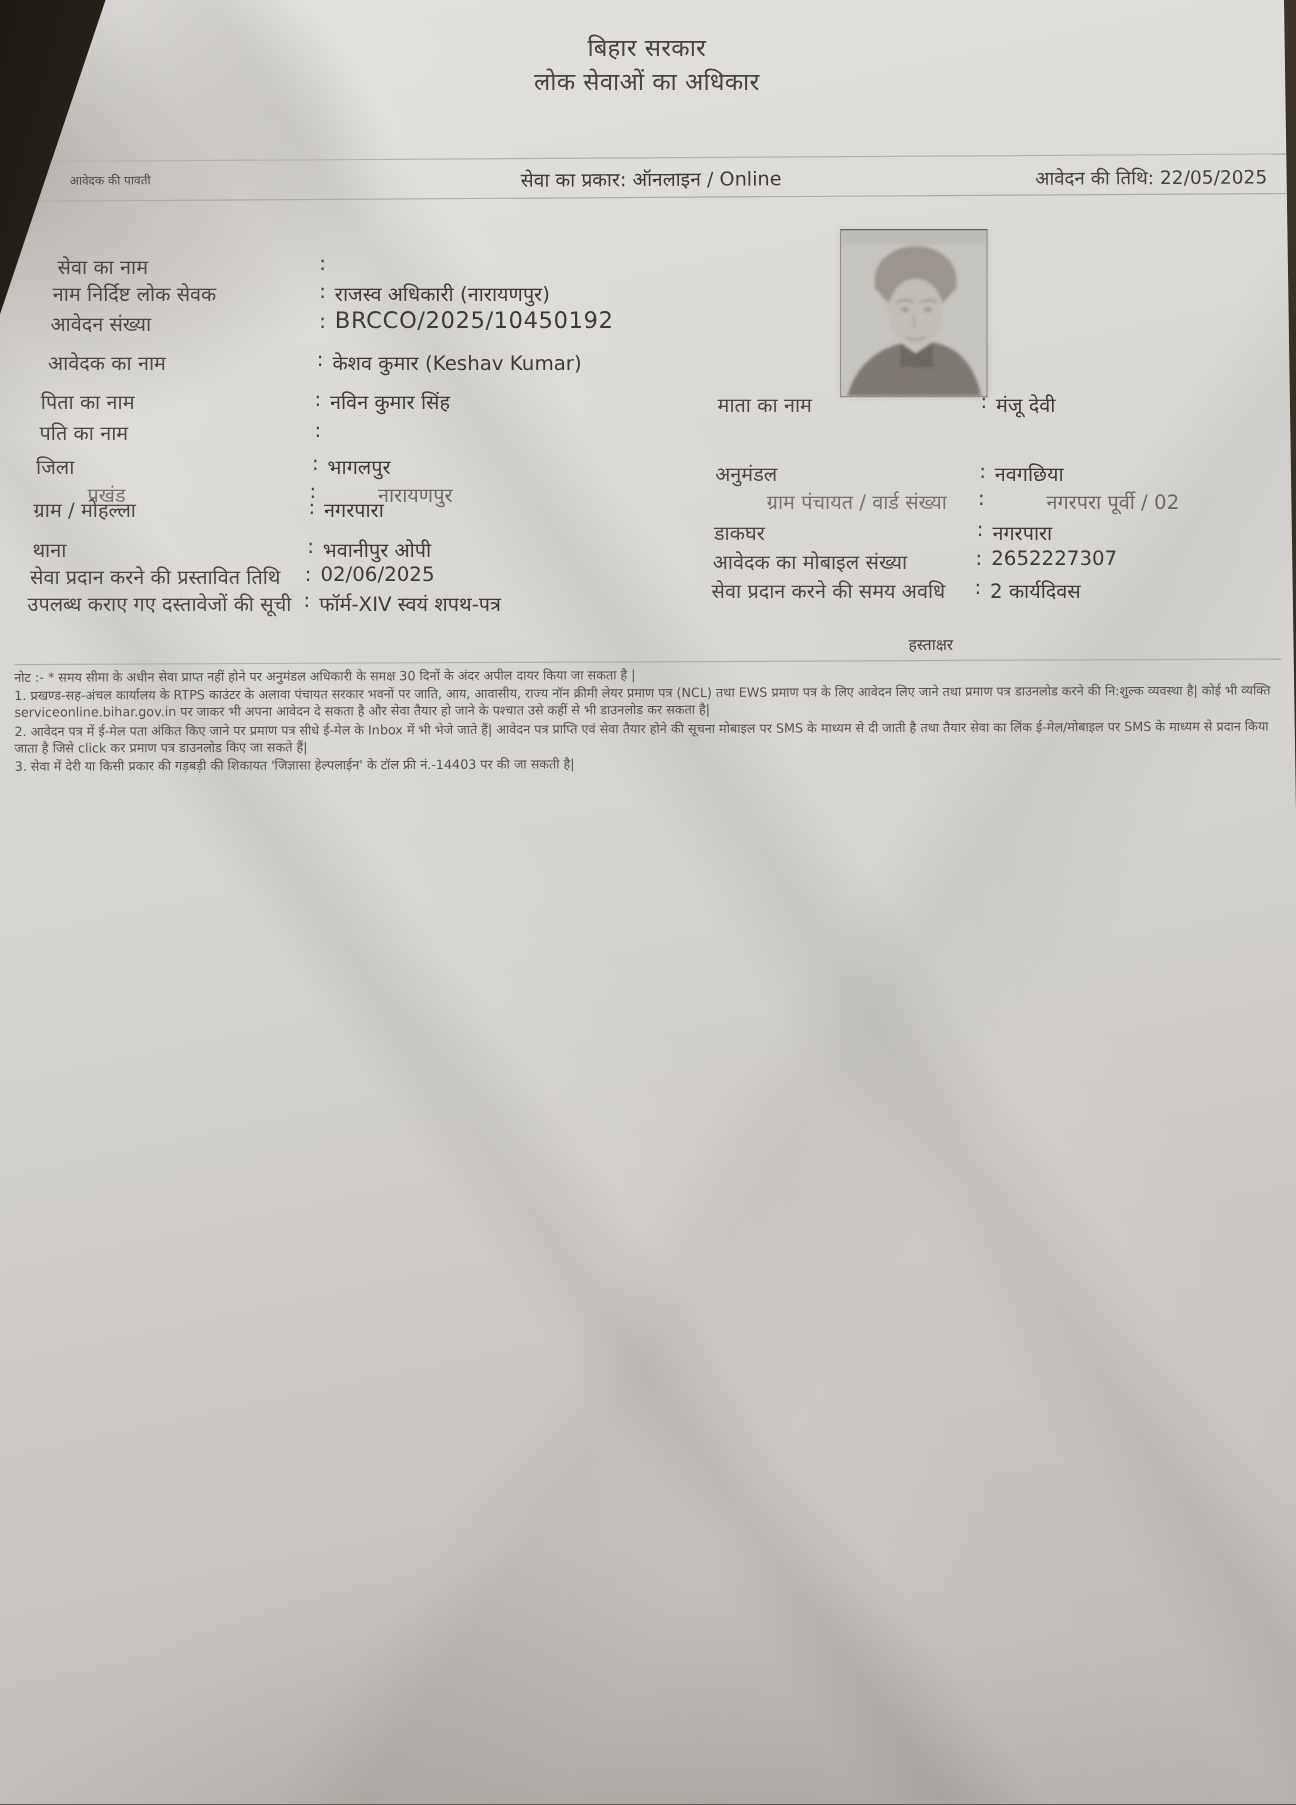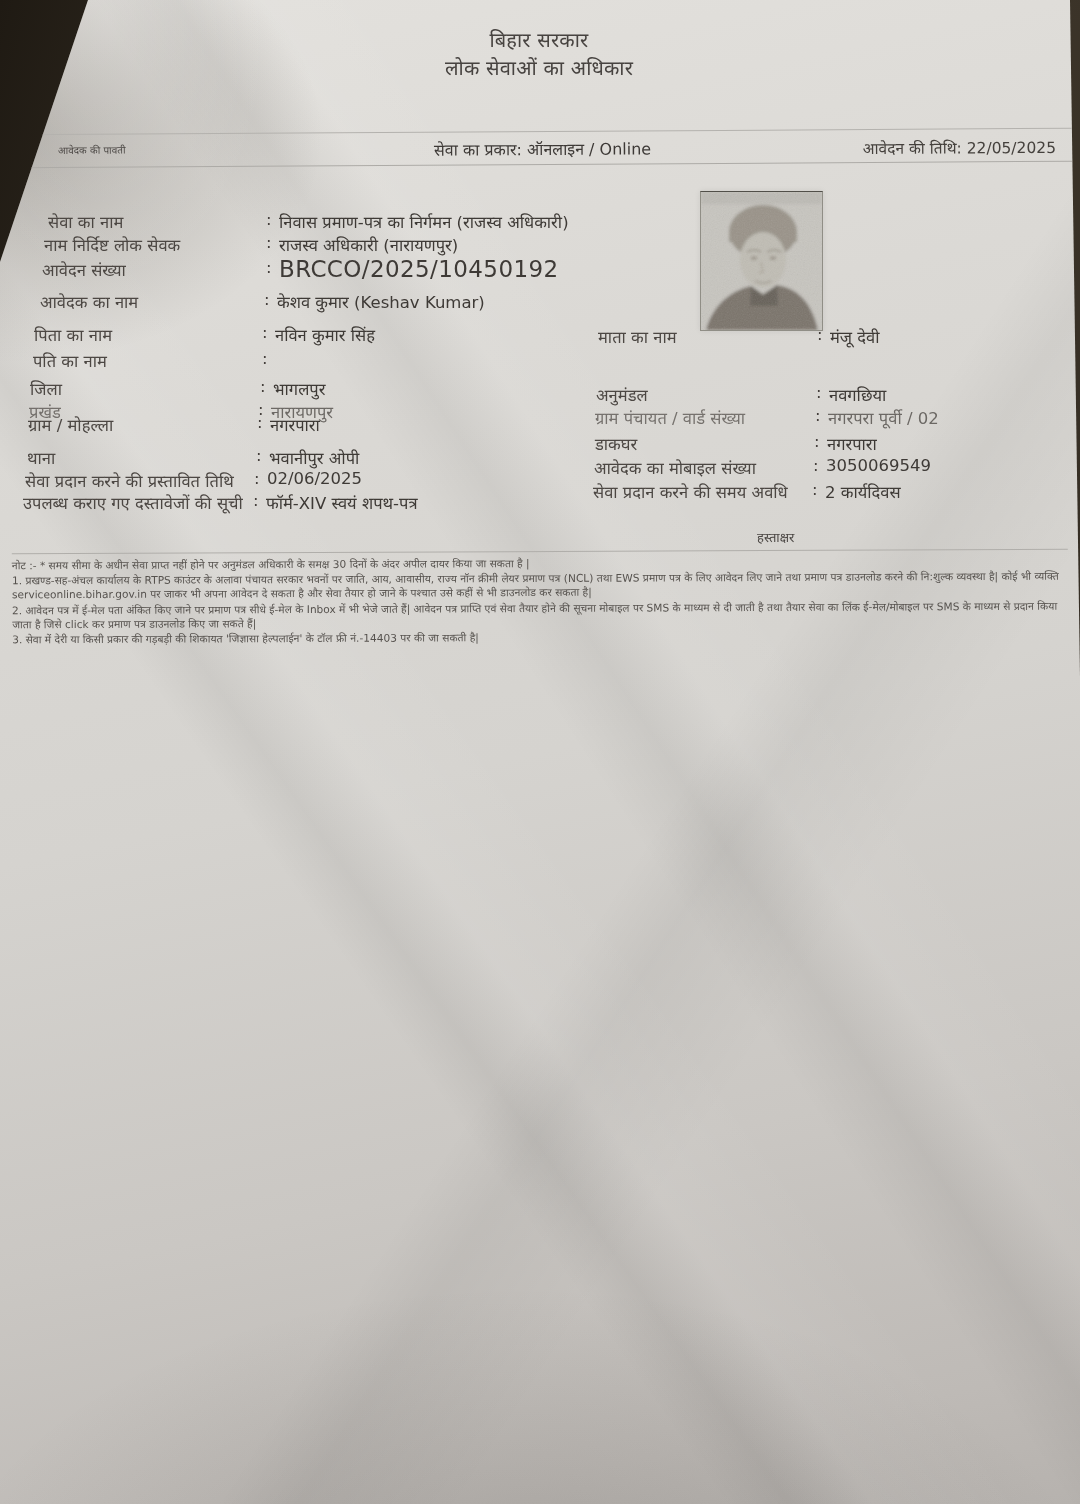--- a/index.html
+++ b/index.html
@@ -38,22 +38,22 @@
     transform:rotate(-0.35deg);
   }
   .hb-left{position:absolute;left:44px;top:8px;font-size:10px;color:#4c4845;}
   .hb-center{position:absolute;left:420px;top:6px;font-size:16px;color:#3d3936;font-weight:500;}
   .hb-right{position:absolute;right:16px;top:7px;font-size:15.5px;color:#45413d;}
 
   .frow{position:absolute;left:0;width:887px;height:24px;font-size:16.5px;}
   .flabel{position:absolute;left:var(--ll);top:0;color:#4c4743;white-space:nowrap;}
   .fsep{position:absolute;left:var(--sl);top:0;color:#443f3b;}
   .fvalue{position:absolute;left:calc(var(--sl) + 13px);top:0;color:#3e3a36;white-space:nowrap;}
-  .faded .flabel,.faded .fvalue{opacity:.7;}
-  .latin-lg .fvalue{font-size:23px;top:-2px;letter-spacing:.4px;}
+  .faded .flabel,.faded .fvalue{opacity:.7;margin-left:44px;}
+  .latin-lg .fvalue{font-size:19px;top:-2px;letter-spacing:.4px;}
 
   .photo{
     position:absolute;left:700px;top:191px;width:121px;height:138px;
     border:1px solid #908e86;border-top-color:#514f49;background:#c7c5bf;
     box-shadow:0 0 6px rgba(0,0,0,0.08);
   }
   .photo svg{display:block;}
 
   .signature{position:absolute;left:757px;top:528px;font-size:13px;color:#4a4643;}
 
@@ -109,21 +109,20 @@
             <path d="M5 138 C13 108 36 97 50 94 L62 102 L76 93 C93 96 110 106 117 138 Z" fill="#6a6259"></path>
             <path d="M50 94 L62 104 L76 93 L77 114 L49 114 Z" fill="#514b43"></path>
           </g>
           <rect width="121" height="138" filter="url(#noise)" opacity="0.16"></rect>
         </svg>
       </div>
 
       <div class="frow" style="top:210px;--ll:48px;--sl:266px">
         <span class="flabel">सेवा का नाम</span>
         <span class="fsep">:</span>
-        <span class="fvalue">निवास प्रमाण-पत्र का निर्गमन (राजस्व अधिकारी)</span>
       </div>
       <div class="frow" style="top:233px;--ll:44px;--sl:266px">
         <span class="flabel">नाम निर्दिष्ट लोक सेवक</span>
         <span class="fsep">:</span>
         <span class="fvalue">राजस्व अधिकारी (नारायणपुर)</span>
       </div>
       <div class="frow latin-lg" style="top:258px;--ll:42px;--sl:266px">
         <span class="flabel">आवेदन संख्या</span>
         <span class="fsep">:</span>
         <span class="fvalue">BRCCO/2025/10450192</span>
@@ -190,21 +189,21 @@
         <span class="fvalue">नगरपरा पूर्वी / 02</span>
       </div>
       <div class="frow" style="top:432px;--ll:595px;--sl:814px">
         <span class="flabel">डाकघर</span>
         <span class="fsep">:</span>
         <span class="fvalue">नगरपारा</span>
       </div>
       <div class="frow" style="top:456px;--ll:594px;--sl:813px">
         <span class="flabel">आवेदक का मोबाइल संख्या</span>
         <span class="fsep">:</span>
-        <span class="fvalue">3050069549</span>
+        <span class="fvalue">2652227307</span>
       </div>
       <div class="frow" style="top:480px;--ll:593px;--sl:812px">
         <span class="flabel">सेवा प्रदान करने की समय अवधि</span>
         <span class="fsep">:</span>
         <span class="fvalue">2 कार्यदिवस</span>
       </div>
 
       <div class="signature">हस्ताक्षर</div>
 
       <div class="notes">

